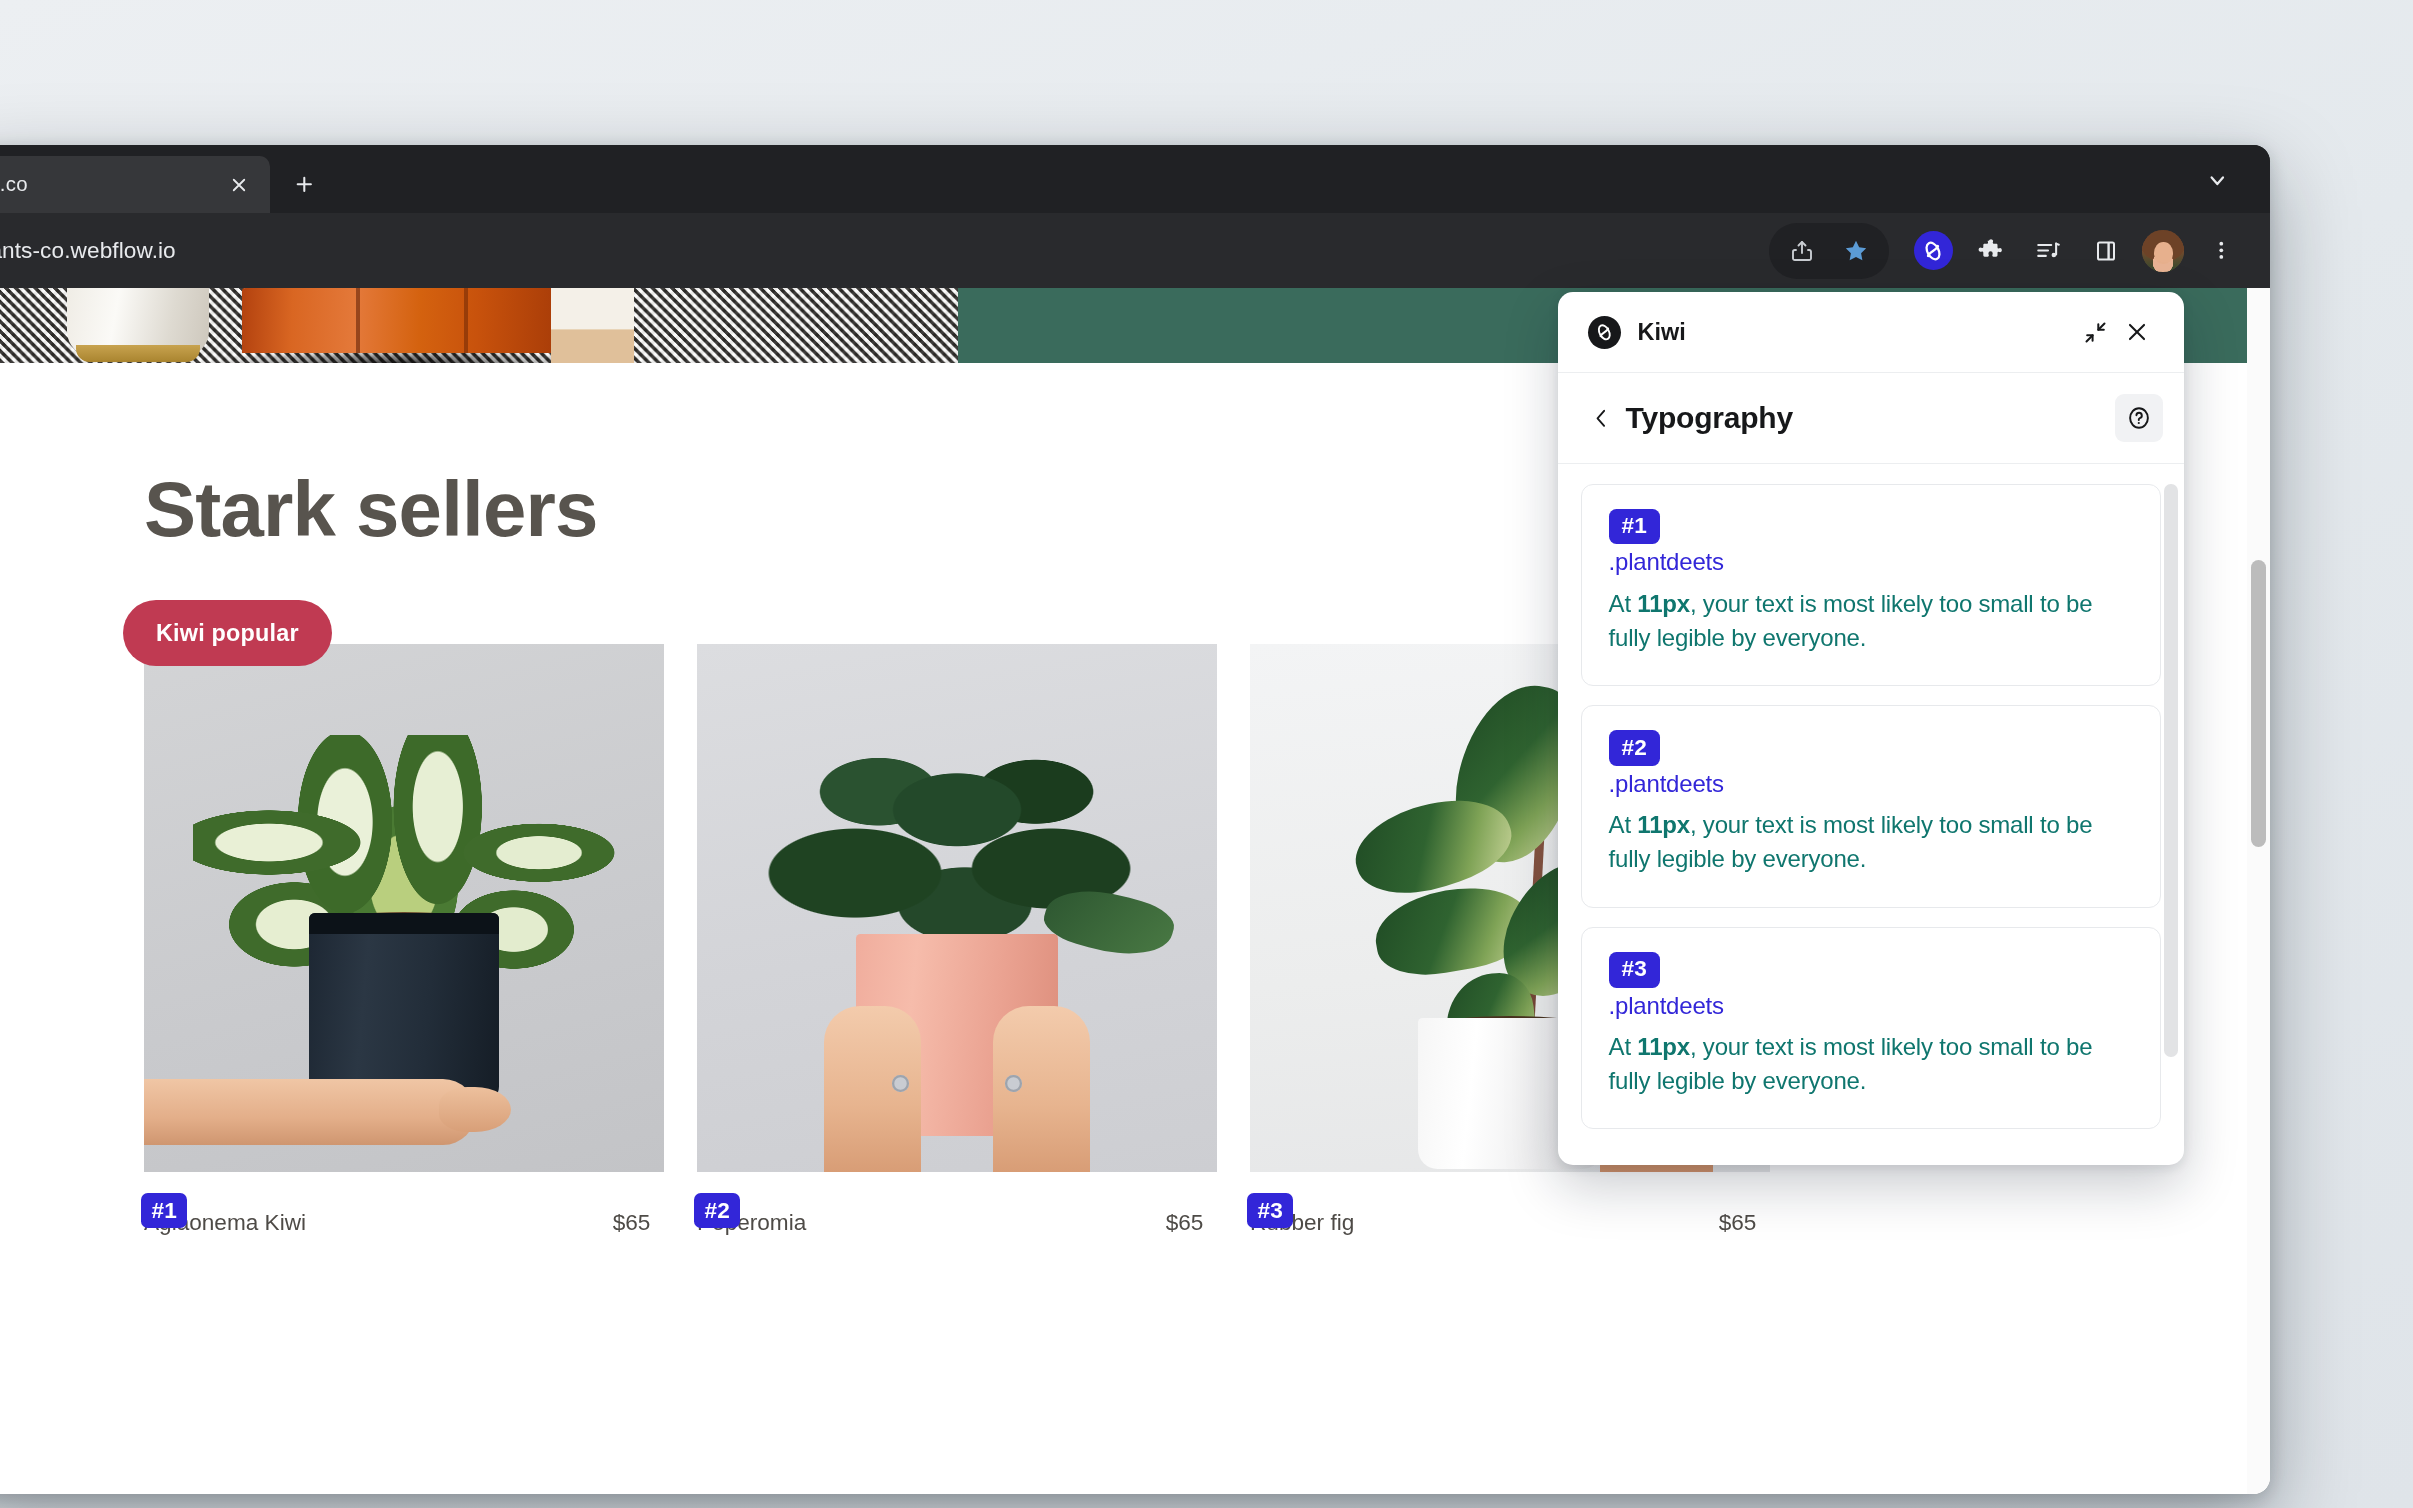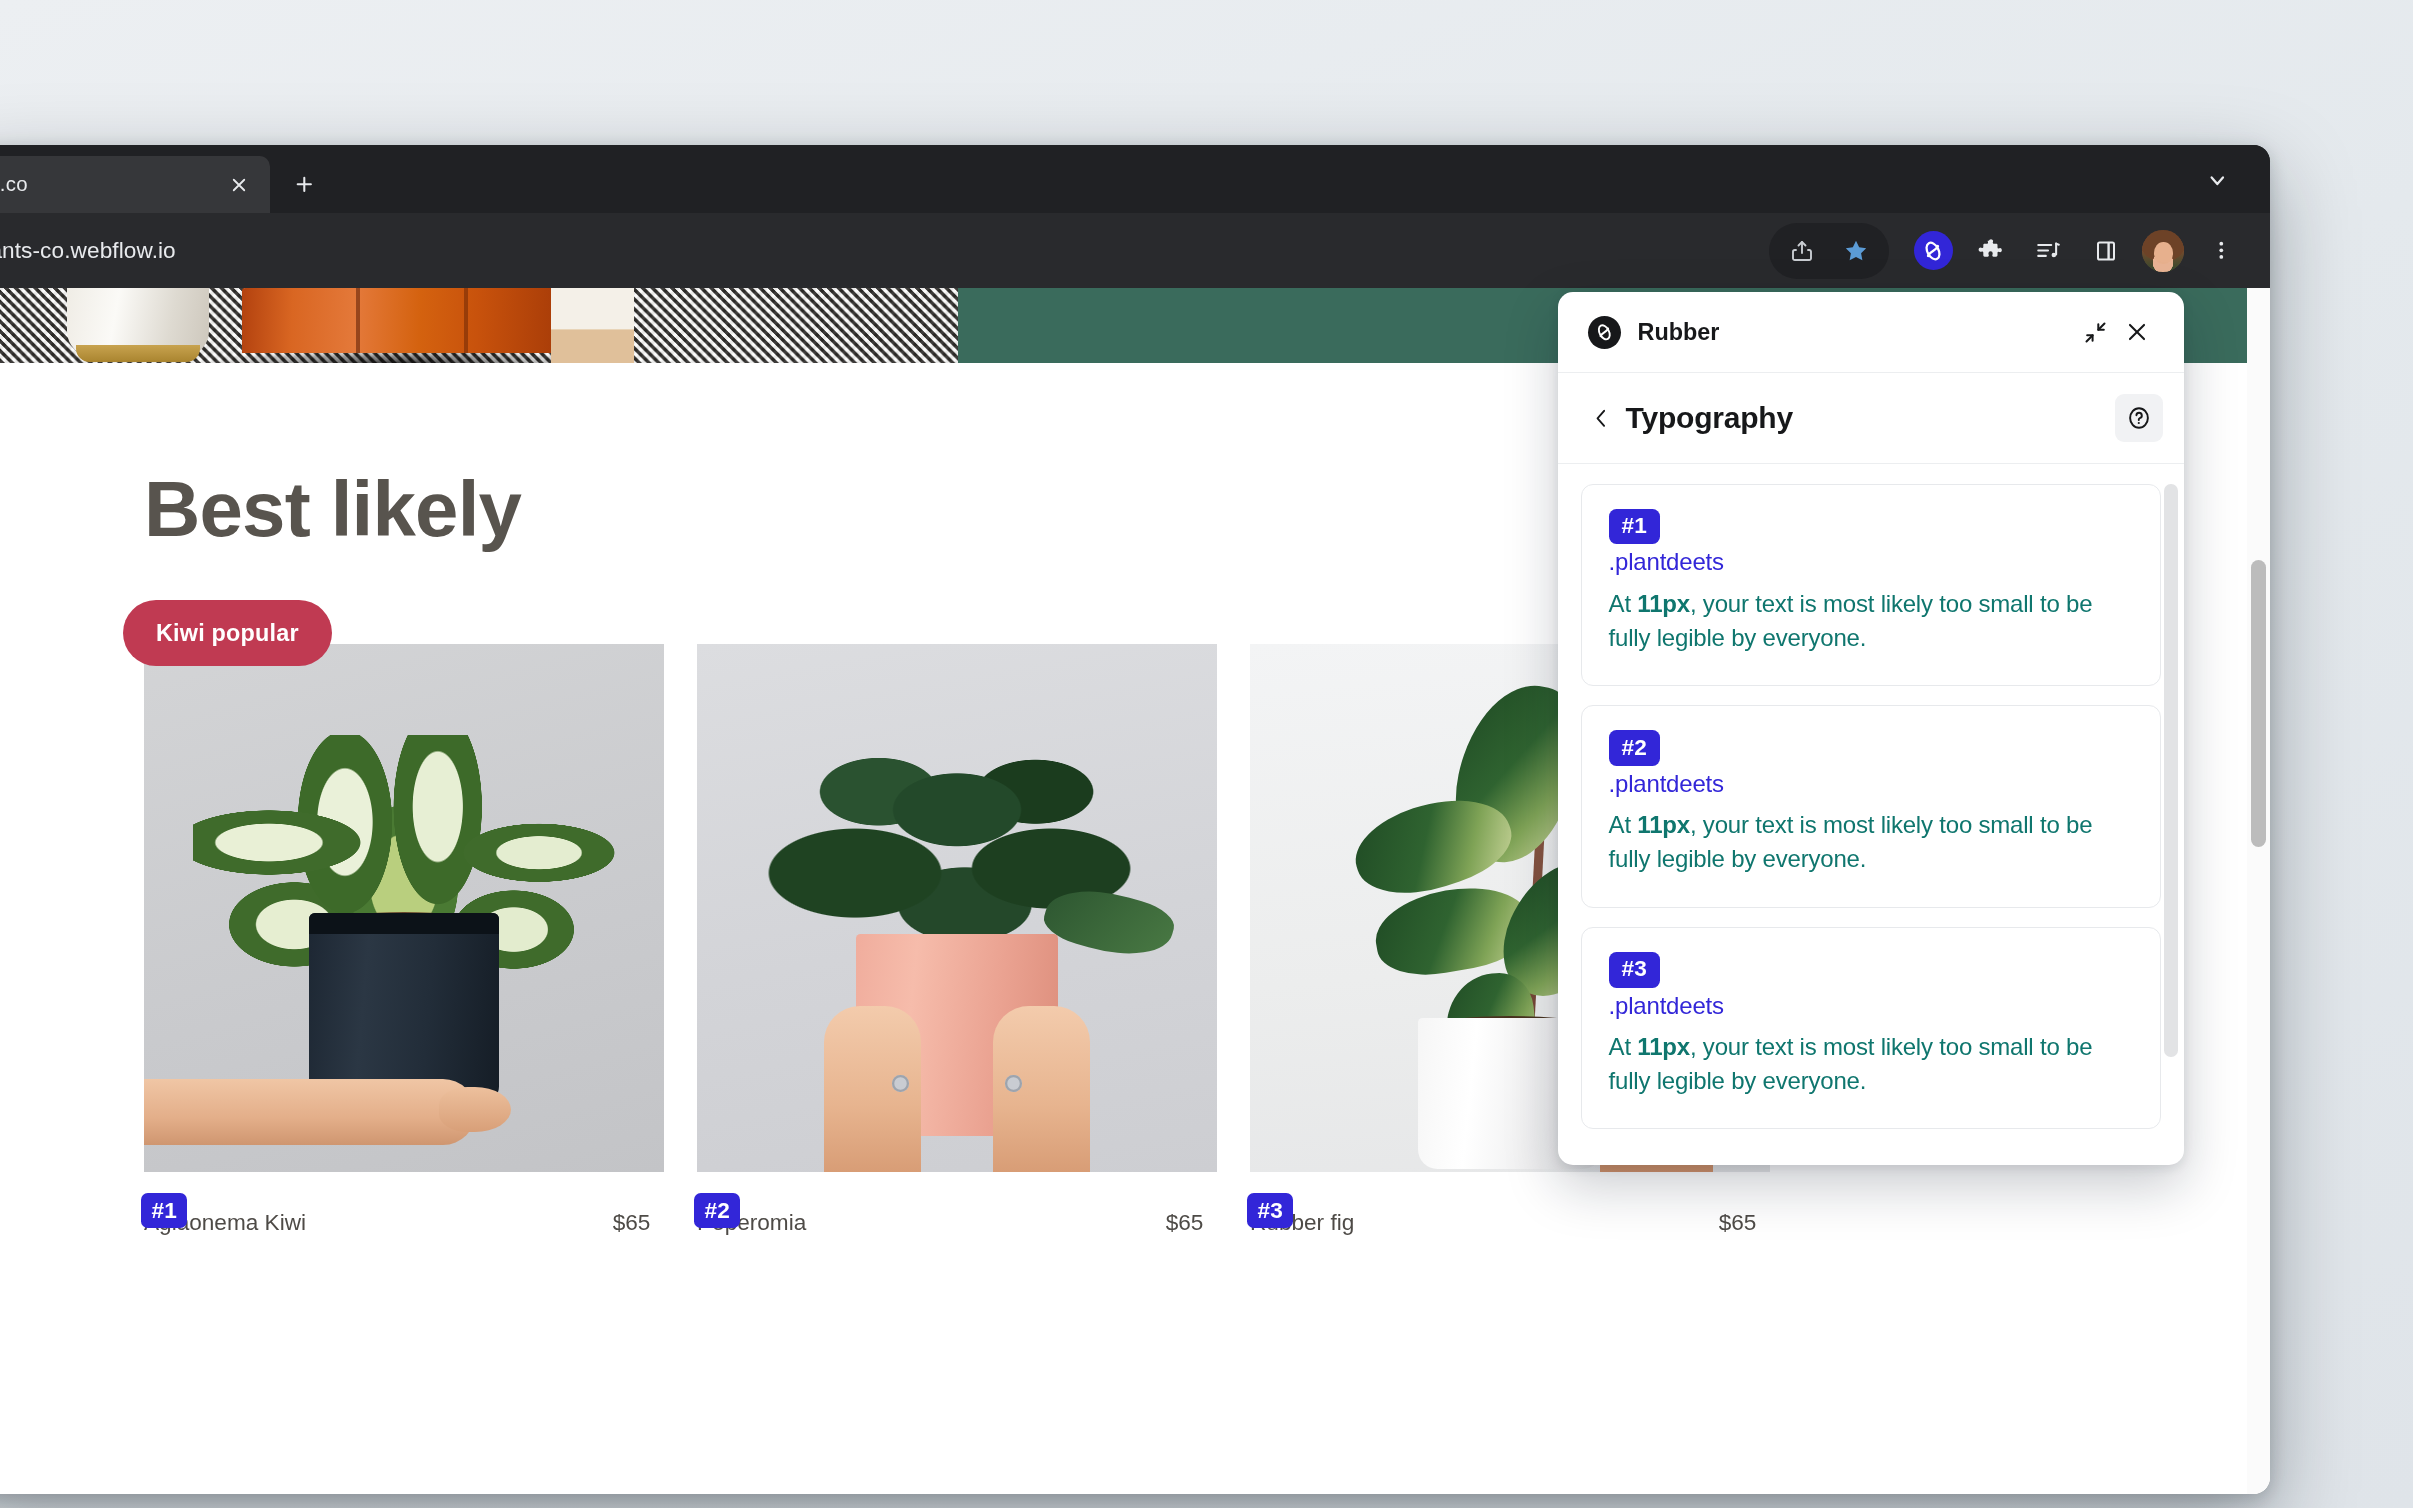--- a/index.html
+++ b/index.html
@@ -734,21 +734,21 @@
         <span class="hero-shadow"></span>
         <span class="hero-sofa"></span>
         <span class="hero-vase"></span>
         <span class="hero-rug"></span>
       </div>
       <div id="hero-green"></div>
     </div>
 
     <div id="page-content">
 
-      <h1 id="page-title">Best likely</h1>
+      <h1 id="page-title">Stark sellers</h1>
 
       <div id="product-grid">
 
         <div class="product-card">
           <div id="most-popular-badge">Kiwi popular</div>
           <div class="product-photo ph1">
             <span class="leaves"></span>
             <span class="stems"></span>
             <span class="soil"></span>
             <span class="pot"></span>
@@ -807,21 +807,21 @@
 
   <div id="stark-panel">
 
     <div id="stark-header">
       <span id="stark-logo">
         <svg width="22.6" height="22.6" viewBox="0 0 24 24" fill="none">
           <path d="M8 16 C9.4 12.2 14.6 11.8 16 8" stroke="#fff" stroke-width="2.2" stroke-linecap="round"></path>
           <ellipse cx="12" cy="12" rx="5" ry="8" stroke="#fff" stroke-width="2" transform="rotate(-28 12 12)"></ellipse>
         </svg>
       </span>
-      <span id="stark-title">Rubber</span>
+      <span id="stark-title">Kiwi</span>
       <span class="hdr-btn">
         <svg width="27" height="27" viewBox="0 0 24 24" fill="none" stroke="#17181a" stroke-width="1.8" stroke-linecap="round" stroke-linejoin="round">
           <path d="M20 4 L14.5 9.5"></path>
             <path d="M14.5 4.6 V9.5 H19.4"></path>
           <path d="M4 20 L9.5 14.5"></path>
             <path d="M9.4 19.4 V14.5 H4.6"></path>
         </svg>
       </span>
       <span class="hdr-btn">
         <svg width="26" height="26" viewBox="0 0 24 24" fill="none" stroke="#17181a" stroke-width="1.9" stroke-linecap="round">

